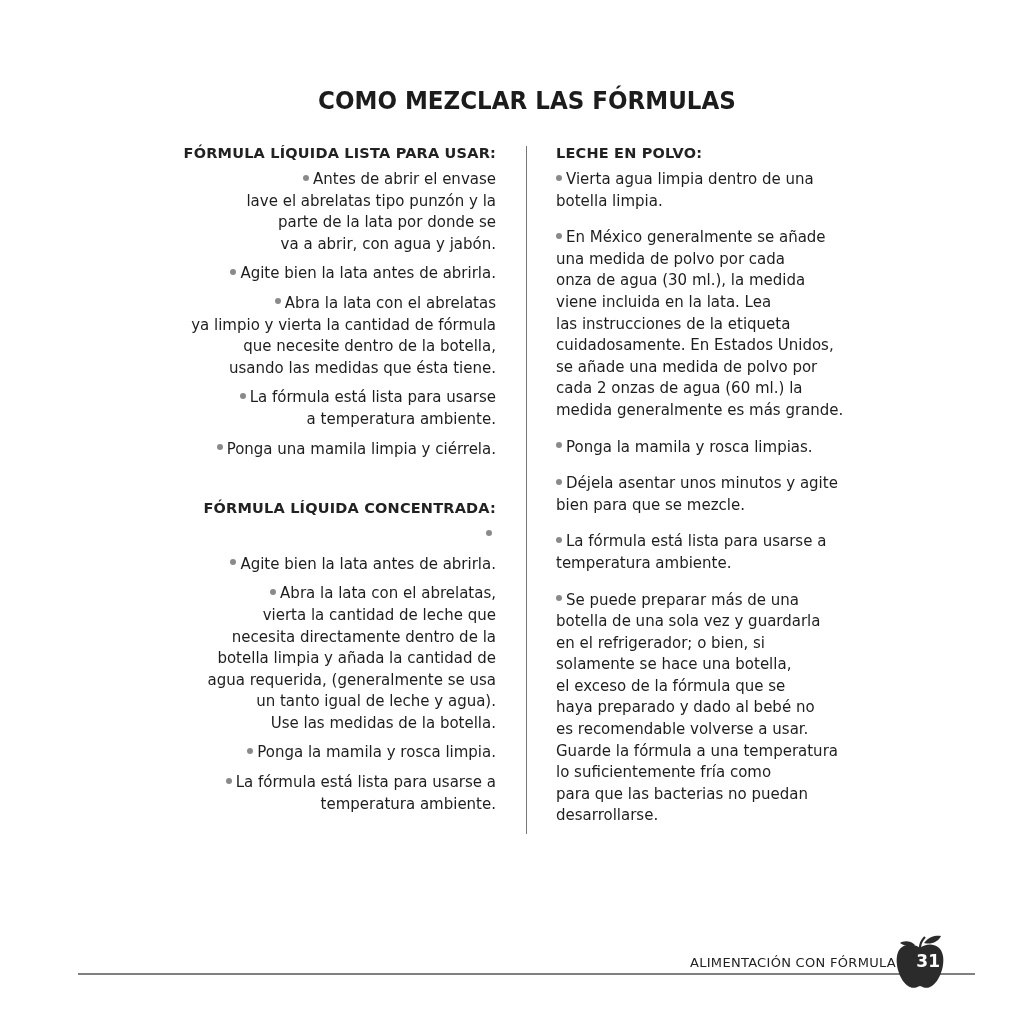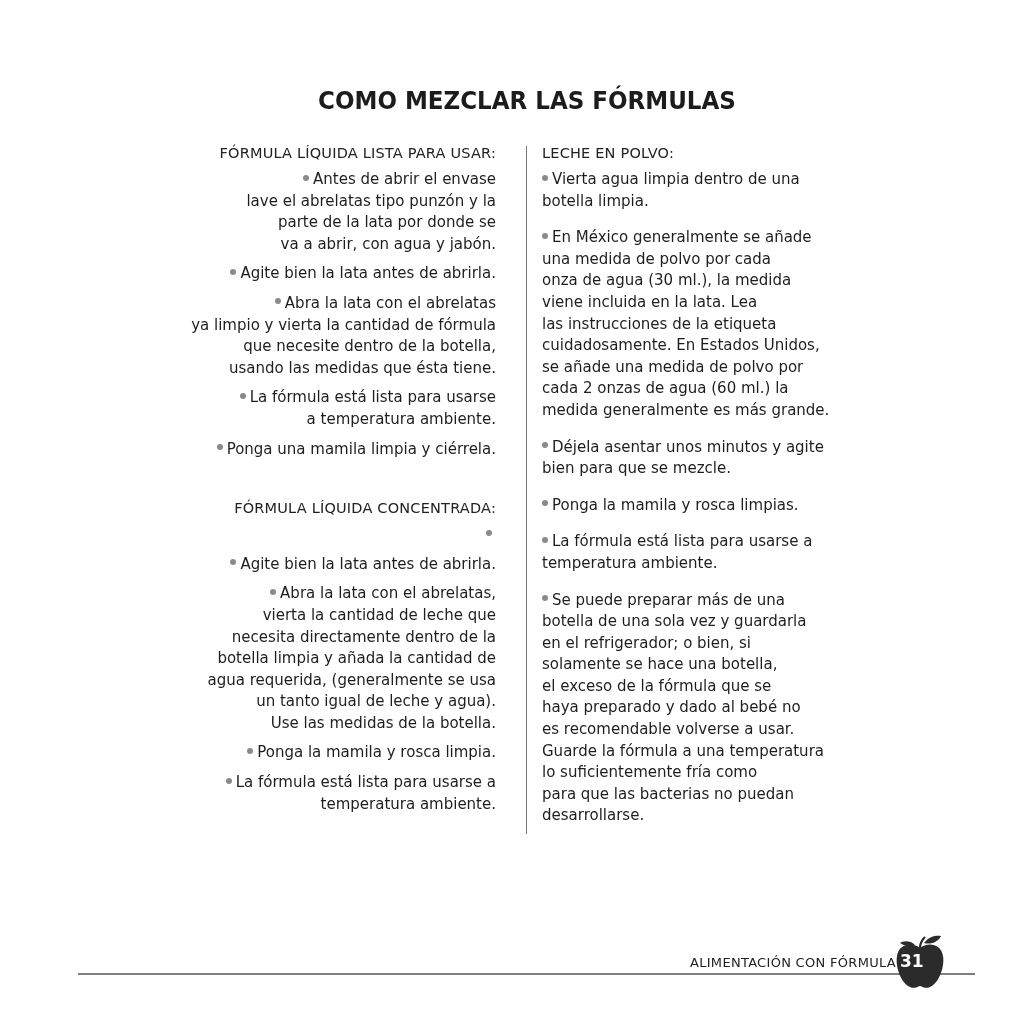--- a/index.html
+++ b/index.html
@@ -3,33 +3,33 @@
 <meta charset="utf-8">
 <style>
   html, body { margin:0; padding:0; background:#ffffff; }
   body { width:1024px; height:1016px; position:relative; overflow:hidden;
          font-family:"DejaVu Sans", sans-serif; color:#1e1e1e; }
   .title { position:absolute; left:0; width:1054px; top:86px; text-align:center;
            font-family:"DejaVu Sans", sans-serif; font-size:25px; font-weight:bold;
            letter-spacing:0px; color:#1c1c1c; transform:scaleX(0.92); transform-origin:center; }
   .col { position:absolute; top:143px; }
   .col-left { left:150px; width:346px; text-align:right; }
-  .col-right { left:542px; width:330px; text-align:left; }
+  .col-right { left:556px; width:330px; text-align:left; }
   .divider { position:absolute; left:526px; top:146px; width:1px; height:688px; background:#777; }
-  .heading { font-size:14.5px; font-weight:normal; color:#222; line-height:20px; margin:0 0 6px 0;
+  .heading { font-size:14.5px; font-weight:bold; color:#222; line-height:20px; margin:0 0 6px 0;
              letter-spacing:0.2px; }
   .item { font-size:15px; line-height:21.6px; margin:0 0 8px 0; white-space:pre-line; color:#1e1e1e; }
   .col-right .item { margin-bottom:15px; }
   .bullet { display:inline-block; width:6px; height:6px; border-radius:50%; background:#8a8a8a;
             vertical-align:middle; margin-right:4px; position:relative; top:-2px; }
   .gap { height:30px; }
   .footer-line { position:absolute; left:78px; top:973px; width:897px; height:2px; background:#808080; }
   .footer-text { position:absolute; left:690px; top:955px; font-size:13px; color:#222; letter-spacing:0.3px; }
   .apple { position:absolute; left:893px; top:934px; width:54px; height:56px; }
-  .page-num { position:absolute; left:900px; top:951px; width:40px; text-align:left;
+  .page-num { position:absolute; left:900px; top:951px; width:40px; text-align:right;
               font-size:17px; font-weight:bold; color:#ffffff; }
 </style>
 </head>
 <body>
 
 <div class="title">COMO MEZCLAR LAS FÓRMULAS</div>
 
 <div class="col col-left">
   <div class="heading">FÓRMULA LÍQUIDA LISTA PARA USAR:</div>
   <div class="item"><span class="bullet"></span><span>Antes de abrir el envase
@@ -70,23 +70,23 @@
 botella limpia.</span></div>
   <div class="item"><span class="bullet"></span><span>En México generalmente se añade
 una medida de polvo por cada
 onza de agua (30 ml.), la medida
 viene incluida en la lata. Lea
 las instrucciones de la etiqueta
 cuidadosamente. En Estados Unidos,
 se añade una medida de polvo por
 cada 2 onzas de agua (60 ml.) la
 medida generalmente es más grande.</span></div>
+  <div class="item"><span class="bullet"></span><span>Ponga la mamila y rosca limpias.</span></div>
   <div class="item"><span class="bullet"></span><span>Déjela asentar unos minutos y agite
 bien para que se mezcle.</span></div>
-  <div class="item"><span class="bullet"></span><span>Ponga la mamila y rosca limpias.</span></div>
   <div class="item"><span class="bullet"></span><span>La fórmula está lista para usarse a
 temperatura ambiente.</span></div>
   <div class="item"><span class="bullet"></span><span>Se puede preparar más de una
 botella de una sola vez y guardarla
 en el refrigerador; o bien, si
 solamente se hace una botella,
 el exceso de la fórmula que se
 haya preparado y dado al bebé no
 es recomendable volverse a usar.
 Guarde la fórmula a una temperatura

